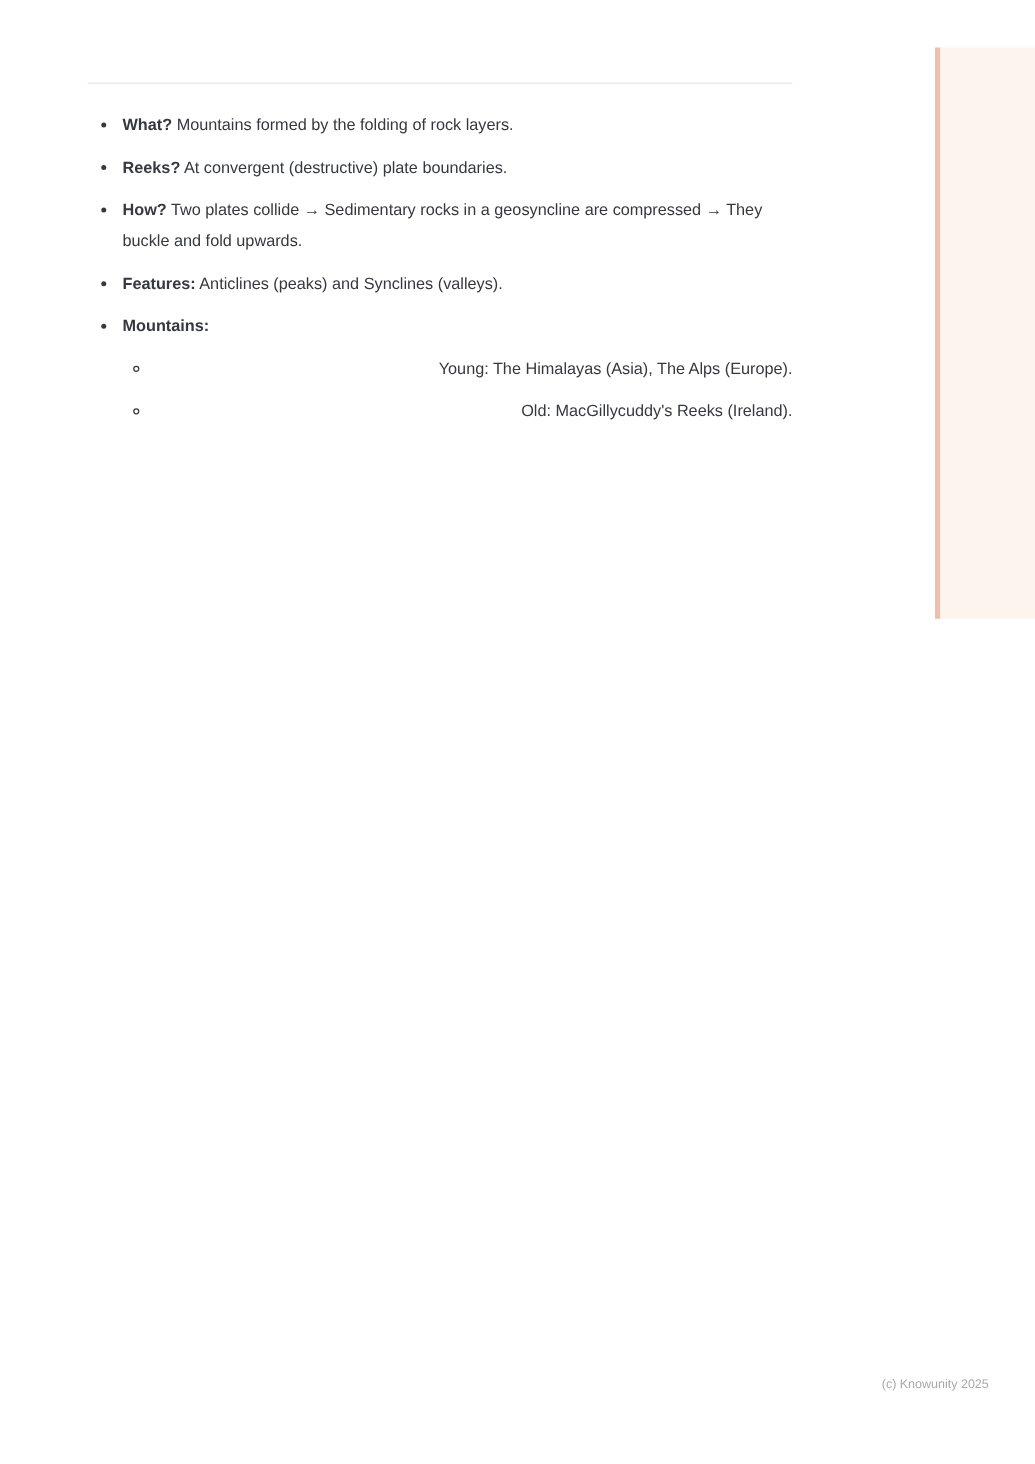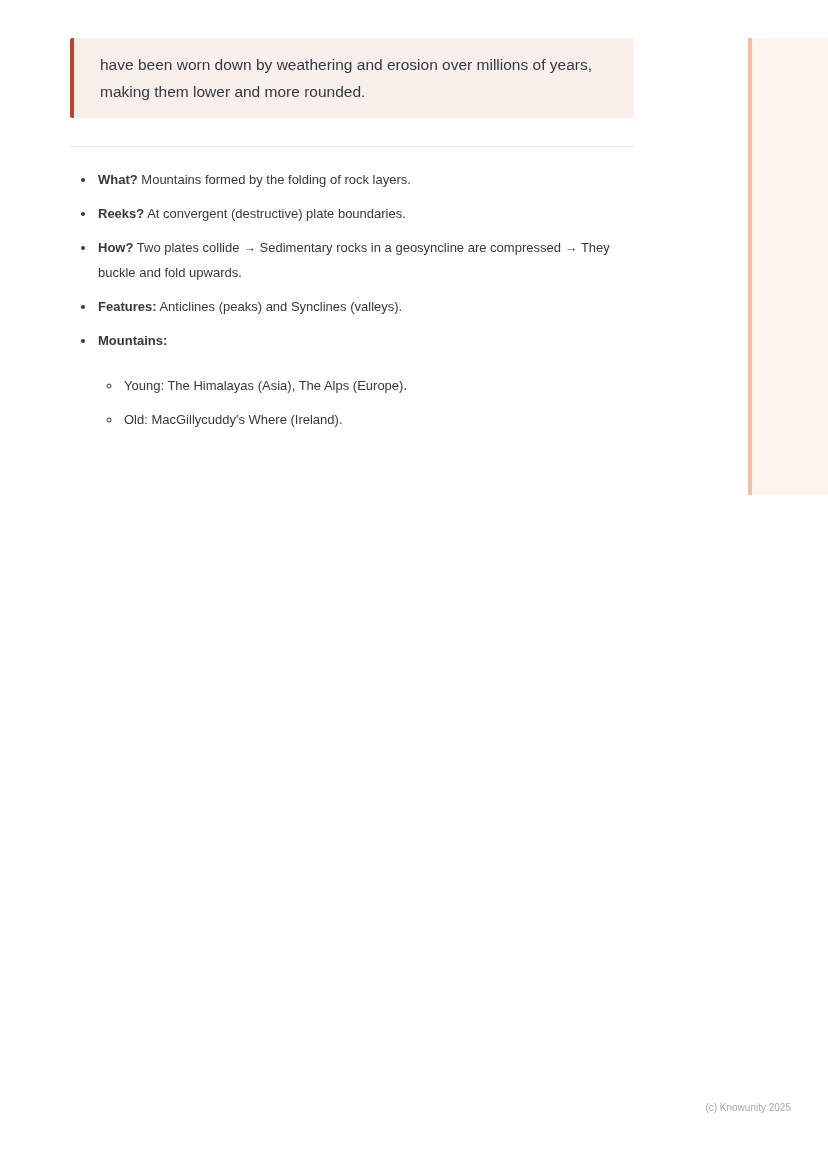--- a/index.html
+++ b/index.html
@@ -46,23 +46,24 @@
     list-style-type: disc;
     font-size: 13px;
     line-height: 25px;
   }
   ul.summary-list > li {
     margin-bottom: 9px;
     padding-left: 2px;
   }
   ul.summary-list b { font-weight: 700; }
   ul.sub-list {
-    margin-top: 20px;
+    margin-top: 9px;
     padding-left: 24px;
     list-style-type: circle;
+    text-align: right;
   }
   ul.sub-list > li {
     margin-bottom: 9px;
     padding-left: 2px;
   }
   .page-edge-accent {
     position: absolute;
     left: 748px;
     top: 38px;
     width: 4px;
@@ -83,37 +84,34 @@
     right: 37px;
     font-size: 10px;
     color: #a8a8a8;
   }
 </style>
 </head>
 <body>
 
 <div class="content">
 
-  <div class="callout">
-    <span>have been worn down by weathering and erosion over millions of years, making them lower and more rounded.</span>
-  </div>
 
   <hr class="divider">
 
 
   <ul class="summary-list">
     <li><b>What?</b><span> Mountains formed by the folding of rock layers.</span></li>
     <li><b>Reeks?</b><span> At convergent (destructive) plate boundaries.</span></li>
     <li><b>How?</b><span> Two plates collide → Sedimentary rocks in a geosyncline are compressed → They buckle and fold upwards.</span></li>
     <li><b>Features:</b><span> Anticlines (peaks) and Synclines (valleys).</span></li>
     <li>
       <b>Mountains:</b><span></span>
       <ul class="sub-list">
         <li>Young: The Himalayas (Asia), The Alps (Europe).</li>
-        <li>Old: MacGillycuddy's Where (Ireland).</li>
+        <li>Old: MacGillycuddy's Reeks (Ireland).</li>
       </ul>
     </li>
   </ul>
 
 </div>
 
 <div class="page-edge-strip"></div>
 <div class="page-edge-accent"></div>
 
 <div class="watermark">(c) Knowunity 2025</div>

